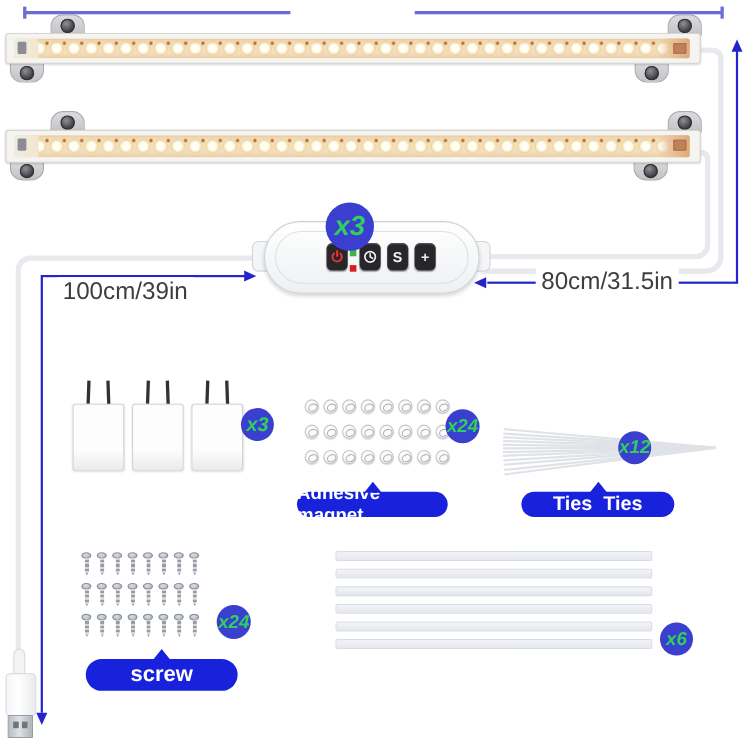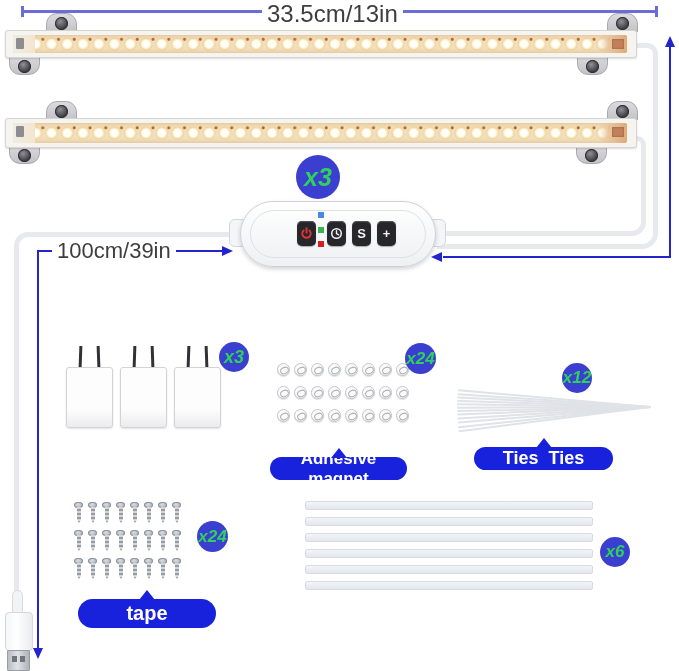--- a/index.html
+++ b/index.html
@@ -73,21 +73,21 @@
     background: radial-gradient(circle at 40% 35%, #909096, #404046 62%);
     box-shadow: inset 0 0 0 1px #2e2e33;
   }
   .tab.down::after { top:4px; }
 
   
   .badge {
     position: absolute; border-radius: 50%;
     background: #3a3fd0; color: #2fd15c;
     display: flex; align-items: center; justify-content: center;
-    font-weight: bold; font-style: italic; z-index: 6;
+    font-weight: bold; font-style: italic; z-index: 6; margin-top: 29px;
   }
   .pill {
     position: absolute; background: #1822dc; color: #fff;
     border-radius: 16px; display: flex; align-items: center; justify-content: center;
     font-weight: bold; z-index: 6;
   }
   .pill::before {
     content:""; position:absolute; top:-9px; left:calc(50% - 8px);
     border-left:8px solid transparent; border-right:8px solid transparent;
     border-bottom:10px solid #1822dc;
@@ -199,21 +199,20 @@
 </style>
 </head>
 <body>
 
 <div id="stage">
 
   <div class="dline" style="left:21px;top:6px;width:3px;height:11px;"></div>
   <div class="dline" style="left:655px;top:6px;width:3px;height:11px;"></div>
   <div class="dline" style="left:22px;top:10px;width:242px;height:3px;"></div>
   <div class="dline" style="left:377px;top:10px;width:280px;height:3px;"></div>
-  <div class="dim-text" style="left:262px;top:0;font-size:24px;">33.5cm/13in</div>
 
   <div class="cable" style="left:14px;top:232px;width:224px;height:368px;border-left-width:5px;border-top-width:5px;border-top-left-radius:14px;"></div>
 
   <div class="cable" style="left:634px;top:136px;width:12px;height:14px;border-top-width:5px;border-right-width:5px;border-top-right-radius:9px;"></div>
   <div class="cable" style="left:435px;top:146px;width:211px;height:90px;border-right-width:5px;border-bottom-width:5px;border-bottom-right-radius:14px;"></div>
 
   <div class="cable" style="left:634px;top:43px;width:24px;height:16px;border-top-width:5px;border-right-width:5px;border-top-right-radius:11px;"></div>
   <div class="cable" style="left:437px;top:55px;width:221px;height:194px;border-right-width:5px;border-bottom-width:5px;border-bottom-right-radius:16px;"></div>
 
   <div class="tab up" style="left:46px;top:13px;"></div>
@@ -258,26 +257,27 @@
       <path d="M6 3.4V6l2 1.2" stroke="#f2f2f4" stroke-width="1.3" fill="none" stroke-linecap="round"></path>
     </svg>
   </div>
   <div class="cbtn" style="left:352px;">S</div>
   <div class="cbtn" style="left:377px;">+</div>
 
   <div class="aline" style="left:38px;top:250px;width:185px;height:2px;"></div>
   <div class="arrow right" style="left:222px;top:246px;"></div>
   <div class="aline" style="left:37px;top:250px;width:2px;height:398px;"></div>
   <div class="arrow down" style="left:33px;top:648px;"></div>
-  <div class="dim-text" style="left:52px;top:238px;font-size:22px;text-align:center;">100cm/39in</div>
+  <div class="dim-text" style="left:52px;top:252px;font-size:22px;text-align:center;">100cm/39in</div>
 
   <div class="aline" style="left:443px;top:256px;width:228px;height:2px;"></div>
   <div class="arrow left" style="left:431px;top:252px;"></div>
   <div class="aline" style="left:669px;top:44px;width:2px;height:213px;"></div>
   <div class="arrow up" style="left:665px;top:36px;"></div>
+  <div class="dim-text" style="left:487px;top:243px;font-size:22px;">80cm/31.5in</div>
 
   <div class="adapters">
     <div class="adapter">
         <div class="body"></div>
       </div>
   <div class="adapter">
         <div class="body"></div>
       </div>
       <div class="adapter">
         <div class="body"></div>
@@ -305,21 +305,21 @@
       <div class="magnet"></div>
       <div class="magnet"></div>
       <div class="magnet"></div>
       <div class="magnet"></div>
       <div class="magnet"></div>
       <div class="magnet"></div>
       <div class="magnet"></div>
       <div class="magnet"></div>
     </div>
   <div class="badge" style="left:405px;top:343px;width:31px;height:31px;font-size:17px;">x24</div>
-  <div class="pill" style="left:270px;top:457px;width:137px;height:23px;font-size:17px;text-align:center;">Adhesive magnet</div>
+  <div class="pill" style="left:270px;top:447px;width:137px;height:23px;font-size:17px;">Adhesive magnet</div>
 
   <div class="ties">
     <div class="tie"></div>
   <div class="tie"></div>
       <div class="tie"></div>
       <div class="tie"></div>
       <div class="tie"></div>
       <div class="tie"></div>
       <div class="tie"></div>
       <div class="tie"></div>
@@ -351,21 +351,21 @@
       <div class="screw"></div>
       <div class="screw"></div>
       <div class="screw"></div>
       <div class="screw"></div>
       <div class="screw"></div>
       <div class="screw"></div>
       <div class="screw"></div>
       <div class="screw"></div>
     </div>
   <div class="badge" style="left:197px;top:521px;width:31px;height:31px;font-size:17px;">x24</div>
-  <div class="pill" style="left:78px;top:599px;width:138px;height:29px;font-size:20px;border-radius:15px;">tape</div>
+  <div class="pill" style="left:78px;top:599px;width:138px;height:29px;font-size:20px;border-radius:15px;">screw</div>
 
   <div class="tapes">
     <div class="tape-strip"></div>
   <div class="tape-strip"></div>
       <div class="tape-strip"></div>
       <div class="tape-strip"></div>
       <div class="tape-strip"></div>
       <div class="tape-strip"></div>
     </div>
   <div class="badge" style="left:600px;top:537px;width:30px;height:30px;font-size:17px;">x6</div>

